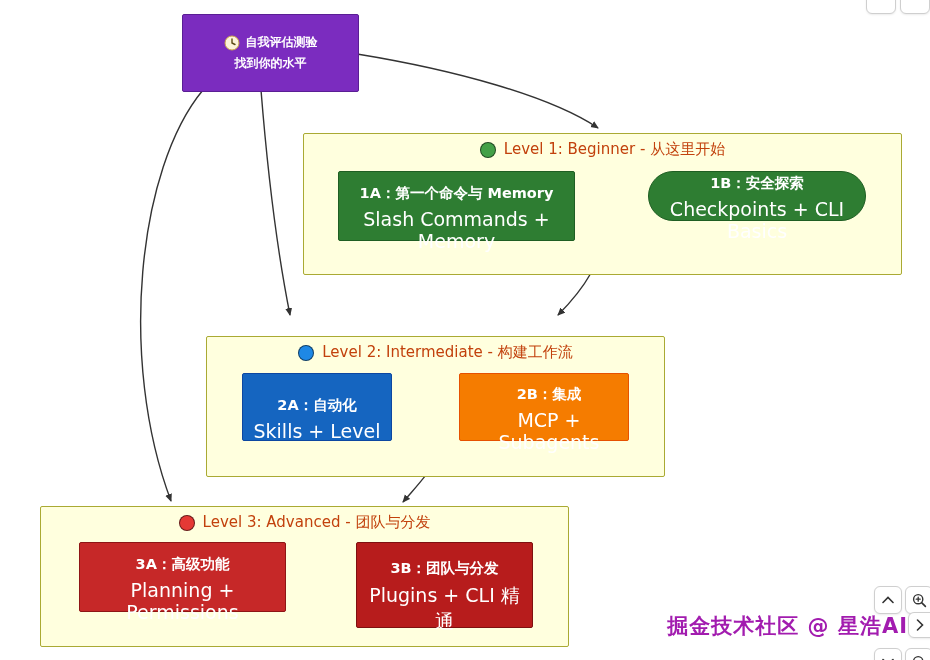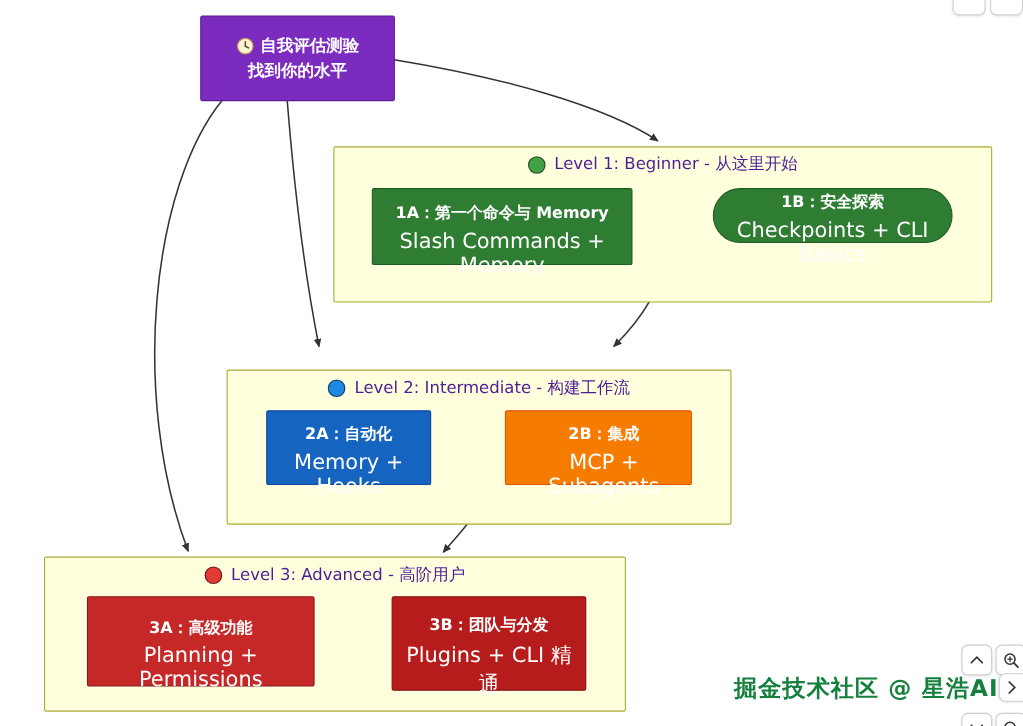--- a/index.html
+++ b/index.html
@@ -4,56 +4,56 @@
 <style>
   html,body{margin:0;padding:0;background:#ffffff;font-family:"DejaVu Sans","Liberation Sans",sans-serif;}
   .canvas{position:relative;width:930px;height:660px;overflow:hidden;background:#fff;}
   svg.edges{position:absolute;left:0;top:0;pointer-events:none;}
   .edge{fill:none;stroke:var(--arrow,#333);stroke-width:1.4px;}
 
   
   .quiz-node{position:absolute;left:182px;top:14px;width:175px;height:76px;
     background:var(--purple);border:1px solid var(--purple-border);border-radius:2px;
     color:#fff;display:flex;flex-direction:column;align-items:center;justify-content:center;
-    gap:4px;font-weight:700;font-size:15px;cursor:pointer;}
+    gap:4px;font-weight:700;font-size:12px;cursor:pointer;}
   .quiz-line{display:flex;align-items:center;gap:6px;}
   .clock{display:inline-flex;width:16px;height:16px;}
 
   
   .level{position:absolute;background:var(--level-bg);border:1px solid var(--level-border);border-radius:2px;}
   .level1{left:303px;top:133px;width:597px;height:140px;}
   .level2{left:206px;top:336px;width:457px;height:139px;}
   .level3{left:40px;top:506px;width:527px;height:139px;}
   .level-title{position:absolute;left:0;top:6px;width:100%;display:flex;align-items:center;
-    justify-content:center;gap:8px;font-size:15px;color:#4c1d95;}
+    justify-content:center;gap:8px;font-size:15px;color:#c2410c;}
   .dot{width:14px;height:14px;border-radius:50%;border:1px solid rgba(0,0,0,.55);flex:0 0 auto;}
   .dot-green{background:var(--dot-green);}
   .dot-blue{background:var(--dot-blue);}
   .dot-red{background:var(--dot-red);}
 
   
   .node{position:absolute;border-radius:2px;color:#fff;display:flex;flex-direction:column;
     align-items:center;justify-content:center;gap:5px;text-align:center;cursor:pointer;padding:2px 6px;box-sizing:border-box;}
   .node-title{font-weight:700;font-size:14.5px;margin-top:24px;}
   .node-sub{font-weight:400;font-size:19px;}
   .green{background:var(--green);border:1px solid var(--green-border);}
   .blue{background:var(--blue);border:1px solid var(--blue-border);}
   .orange{background:var(--orange);border:1px solid var(--orange-border);}
   .red{background:var(--red);border:1px solid var(--red-border);}
   .darkred{background:var(--darkred);border:1px solid var(--darkred-border);}
   .node-1a{left:34px;top:37px;width:237px;height:70px;}
   .node-1b{left:344px;top:37px;width:218px;height:50px;border-radius:28px;}
   .node-2a{left:35px;top:36px;width:150px;height:68px;}
   .node-2b{left:252px;top:36px;width:170px;height:68px;padding-left:16px;}
-  .node-3a{left:38px;top:35px;width:207px;height:82px;}
+  .node-3a{left:38px;top:35px;width:207px;height:70px;}
   .node-3b{left:315px;top:35px;width:177px;height:86px;}
 
   
   .watermark{position:absolute;right:22px;top:612px;font-size:21px;font-weight:600;
-    color:#15803d;letter-spacing:1px;white-space:nowrap;}
+    color:#a21caf;letter-spacing:1px;white-space:nowrap;}
 
   
   .ui-btn{position:absolute;background:#fff;border:1px solid #cfcfcf;border-radius:6px;
     box-shadow:0 1px 2px rgba(0,0,0,.08);display:flex;align-items:center;justify-content:center;
     cursor:pointer;color:#333;}
   .ui-btn svg{display:block;}
   .btn-top-a{left:866px;top:-12px;width:28px;height:24px;}
   .btn-top-b{left:900px;top:-12px;width:28px;height:24px;}
   .btn-up{left:874px;top:586px;width:26px;height:26px;}
   .btn-zoom-in{left:905px;top:586px;width:26px;height:26px;}
@@ -112,32 +112,32 @@
     </div>
   </section>
 
   <section class="level level2">
     <div class="level-title">
       <span class="dot dot-blue"></span>
       <span>Level 2: Intermediate - 构建工作流</span>
     </div>
     <div class="node blue node-2a">
       <div class="node-title">2A：自动化</div>
-      <div class="node-sub">Memory + Hooks</div>
+      <div class="node-sub">Skills + Level</div>
     </div>
     <div class="node orange node-2b">
       <div class="node-title">2B：集成</div>
       <div class="node-sub">MCP + Subagents</div>
     </div>
   </section>
 
   <section class="level level3">
     <div class="level-title">
       <span class="dot dot-red"></span>
-      <span>Level 3: Advanced - 高阶用户</span>
+      <span>Level 3: Advanced - 团队与分发</span>
     </div>
     <div class="node red node-3a">
       <div class="node-title">3A：高级功能</div>
       <div class="node-sub">Planning + Permissions</div>
     </div>
     <div class="node darkred node-3b">
       <div class="node-title">3B：团队与分发</div>
       <div class="node-sub">Plugins + CLI 精通</div>
     </div>
   </section>

